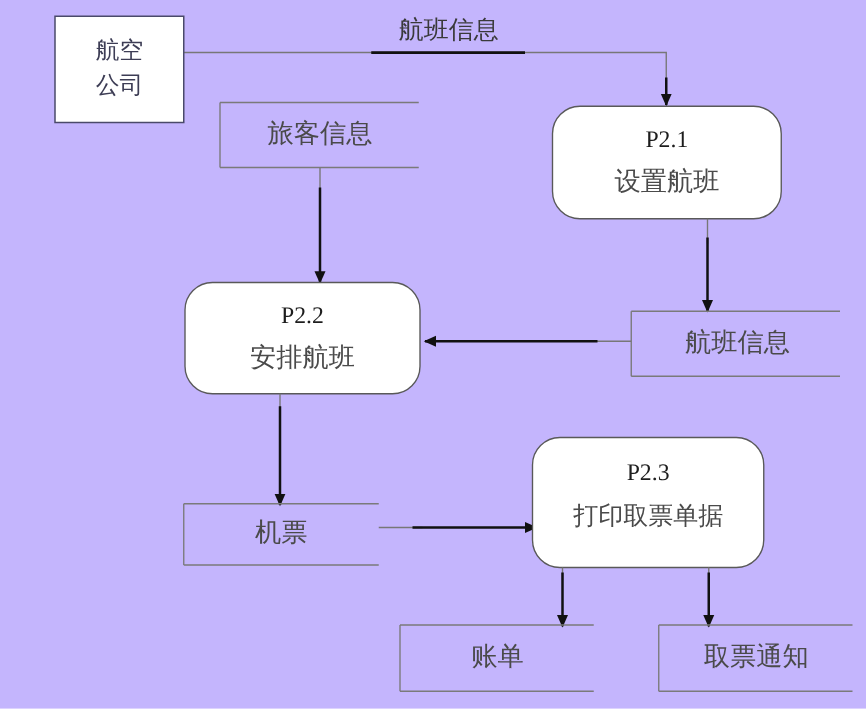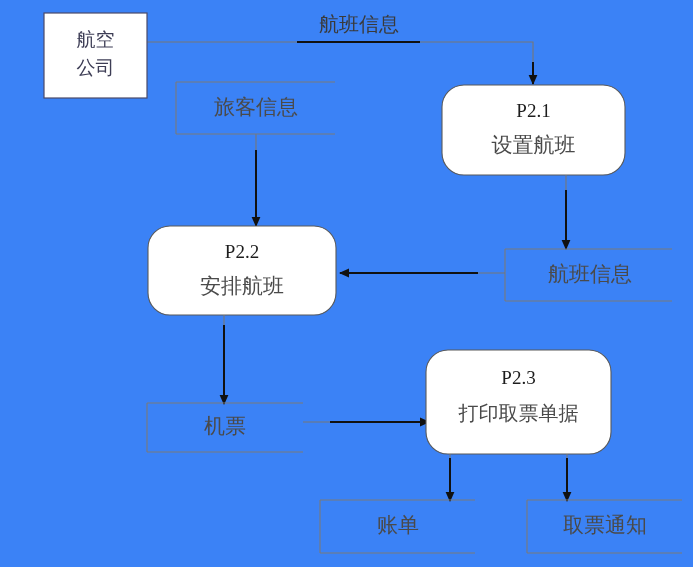--- a/index.html
+++ b/index.html
@@ -7,21 +7,21 @@
     padding: 0;
     background: #ffffff;
   }
   body {
     font-family: "Liberation Sans", sans-serif;
   }
   #diagram-root {
     position: relative;
     width: 693px;
     height: 567px;
-    background: #3b82f6;
+    background: #c4b5fd;
     overflow: hidden;
   }
   svg.canvas {
     position: absolute;
     top: 0;
     left: 0;
     width: 693px;
     height: 567px;
     display: block;
   }

